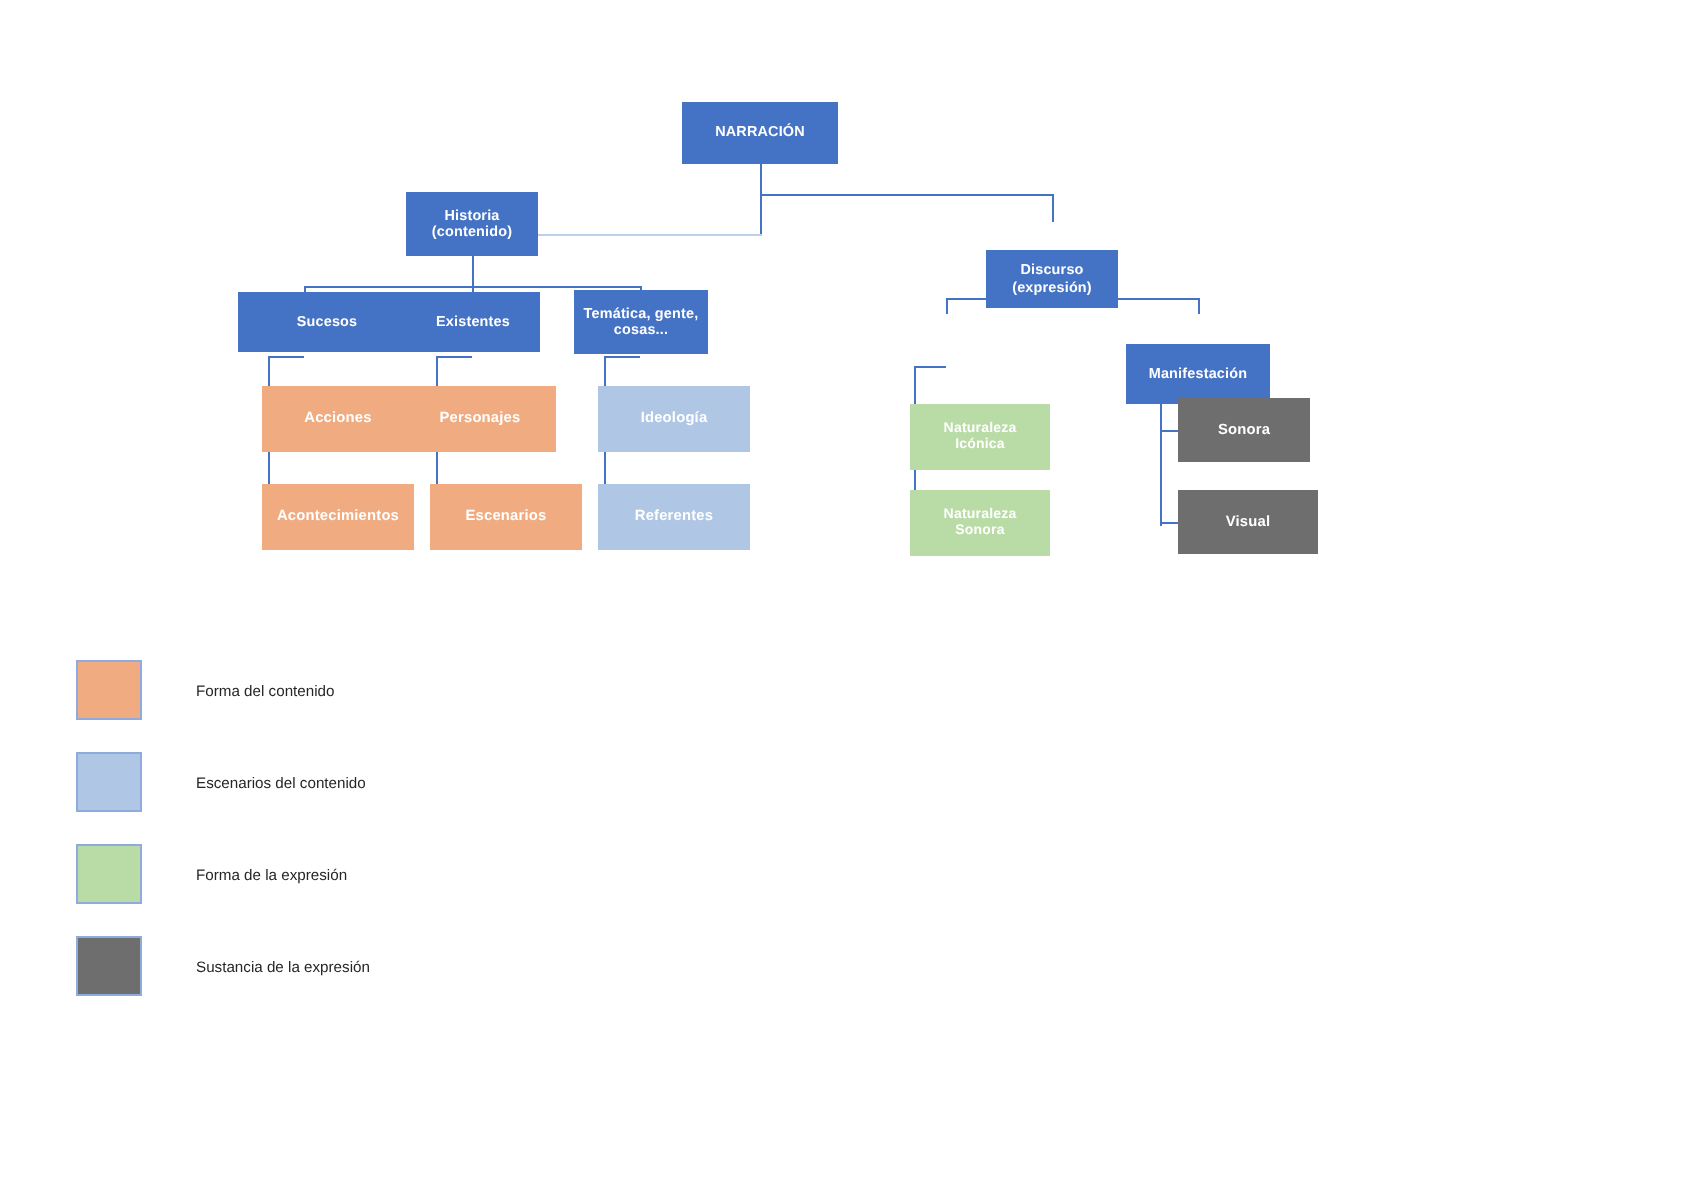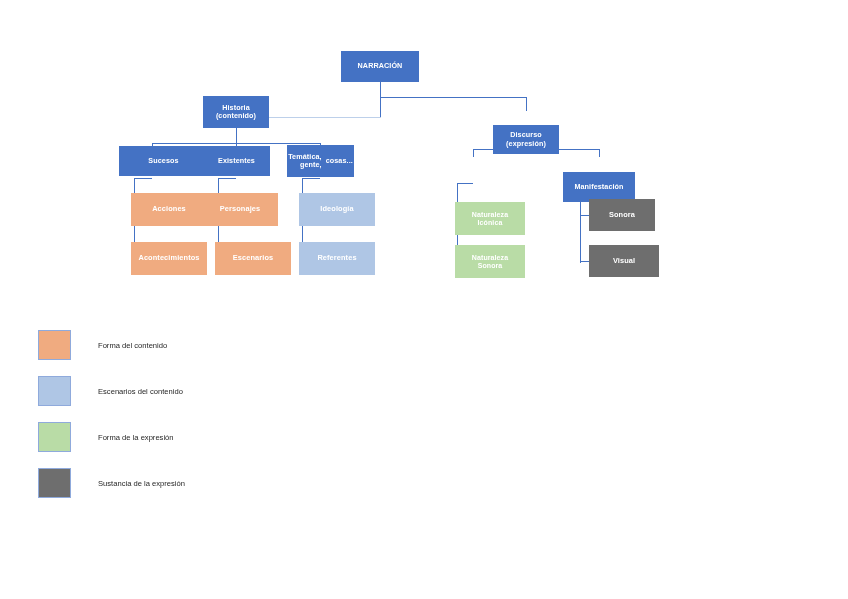--- a/index.html
+++ b/index.html
@@ -114,21 +114,21 @@
   </div>
 
   <div class="node n-blue" style="left:119px;top:146px;width:89px;height:30px;">
     <span>Sucesos</span>
   </div>
 
   <div class="node n-blue" style="left:203px;top:146px;width:67px;height:30px;">
     <span>Existentes</span>
   </div>
 
-  <div class="node n-blue" style="left:287px;top:145px;width:67px;height:32px;">
+  <div class="node n-blue" style="left:287px;top:145px;width:67px;height:32px;flex-direction:column;">
     <span>Temática, gente,</span>
     <span>cosas...</span>
   </div>
 
 
   <div class="node n-blue" style="left:563px;top:172px;width:72px;height:30px;">
     <span>Manifestación</span>
   </div>
 
   <div class="node n-orange" style="left:131px;top:193px;width:76px;height:33px;">

